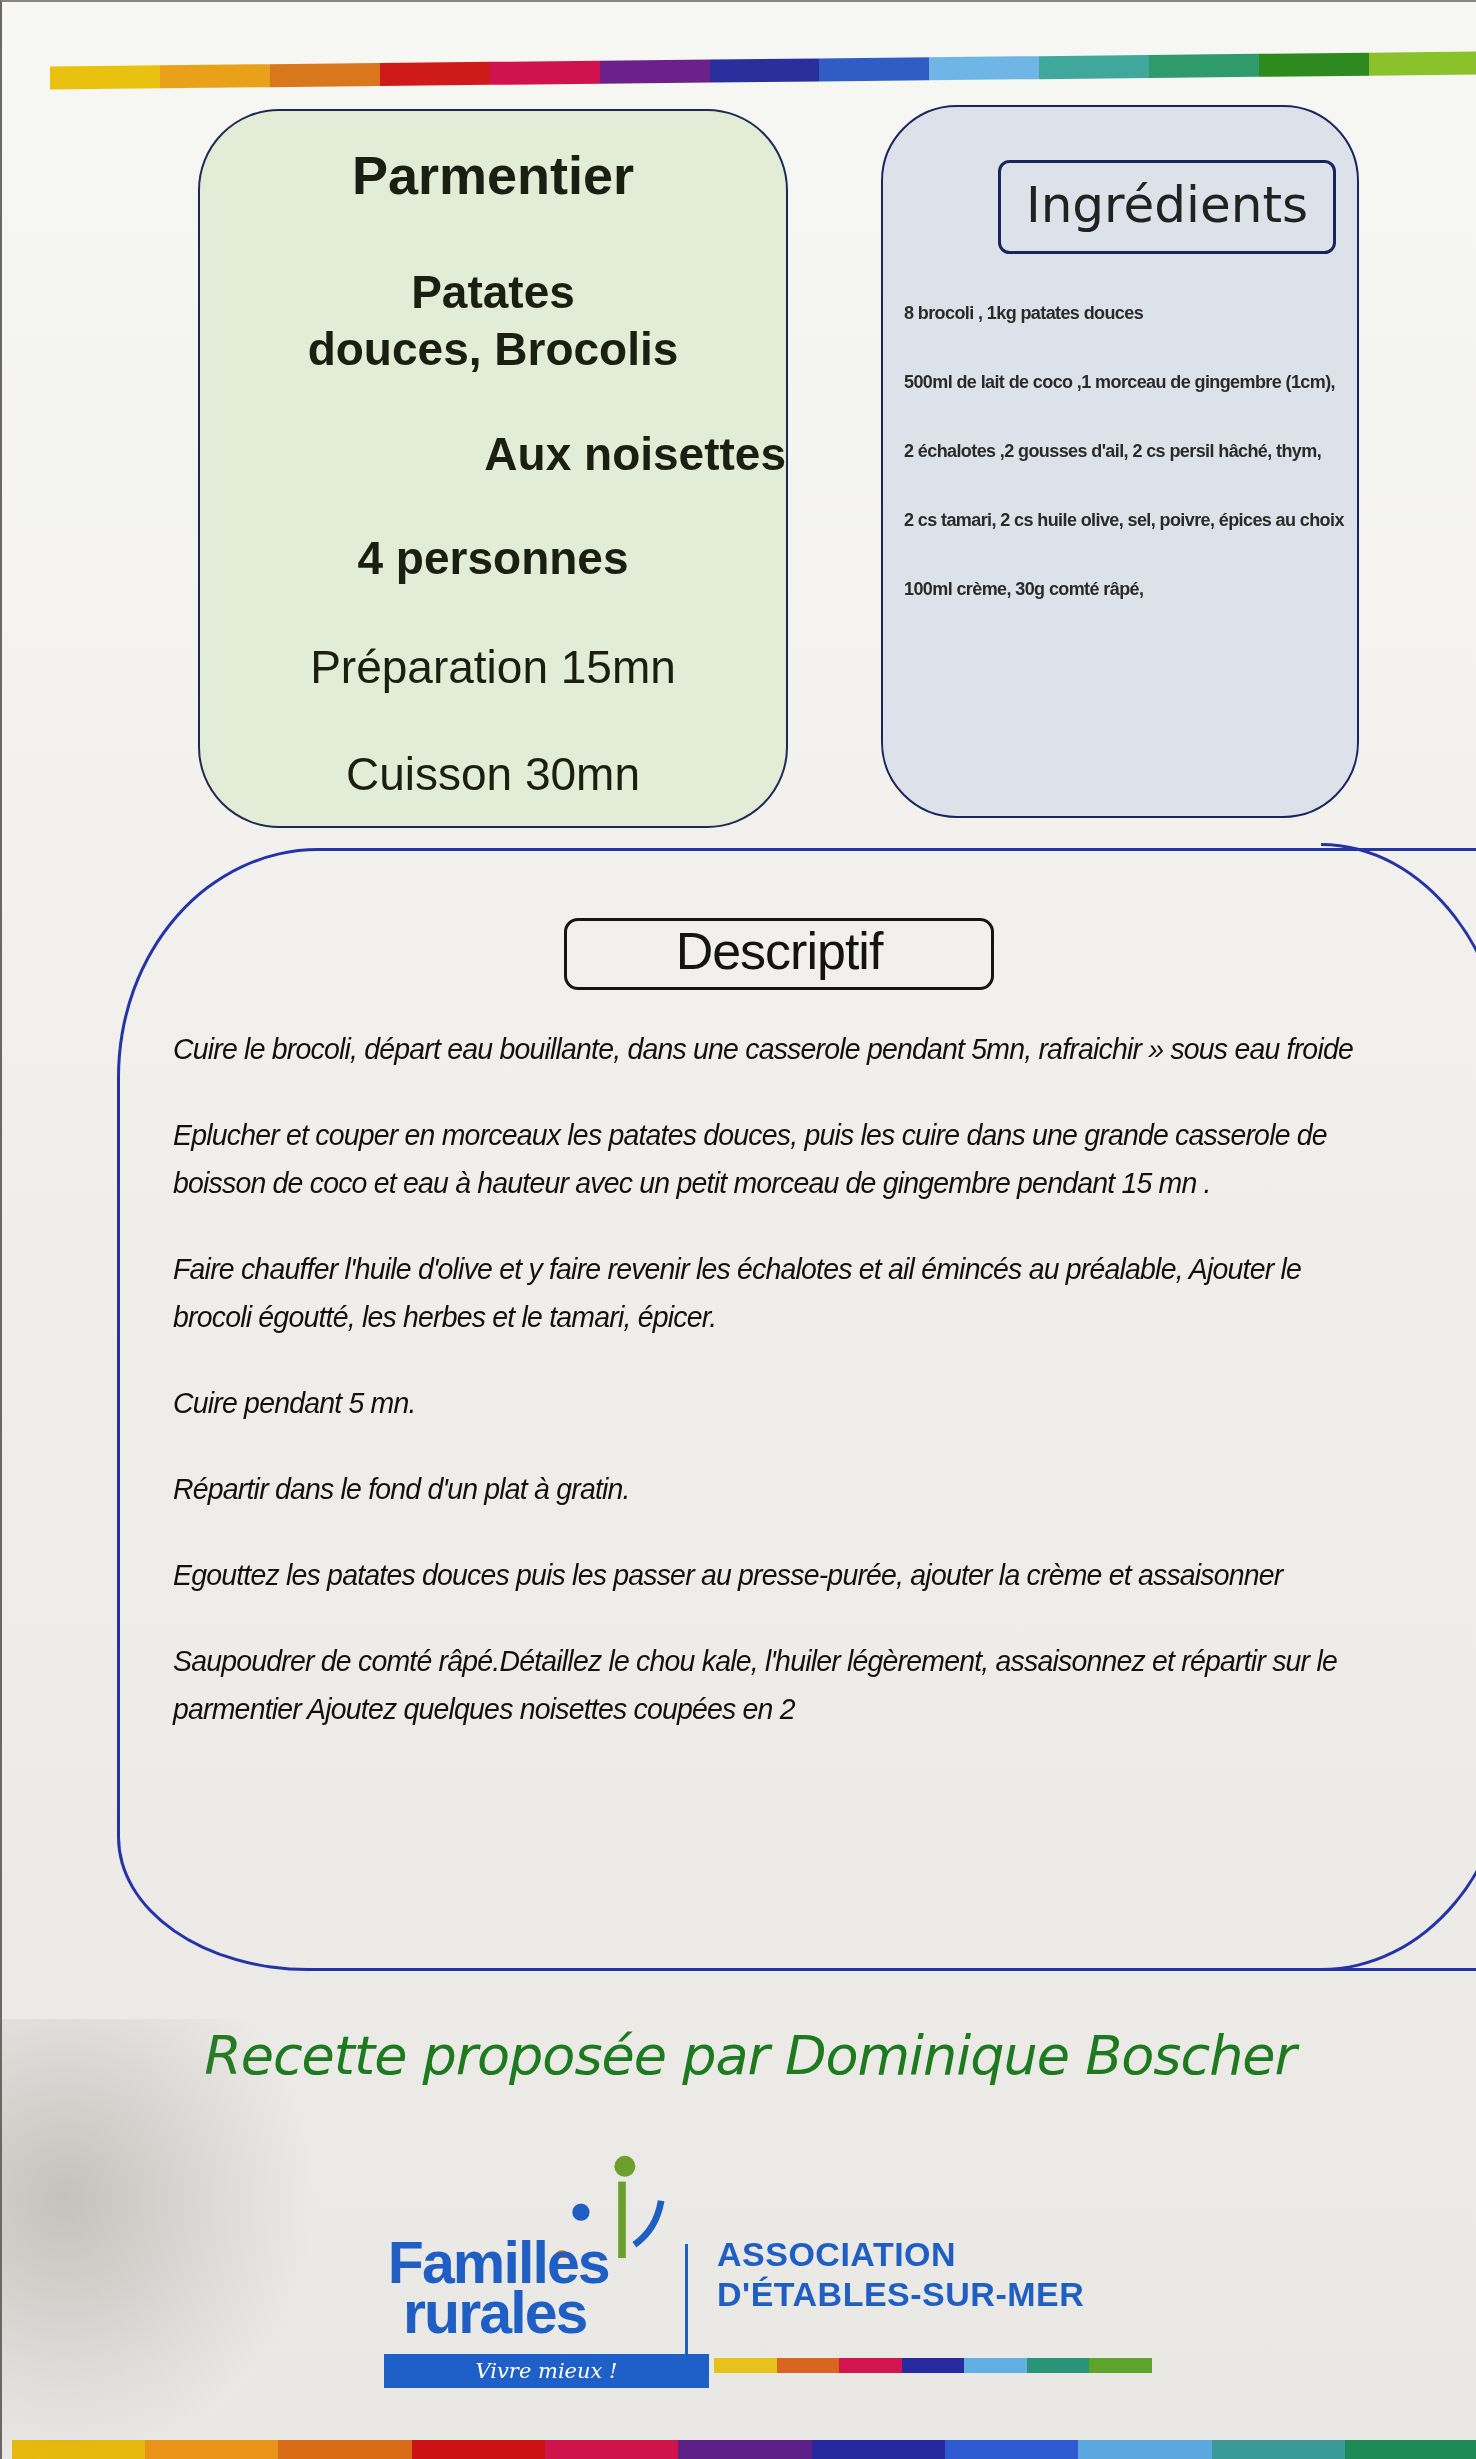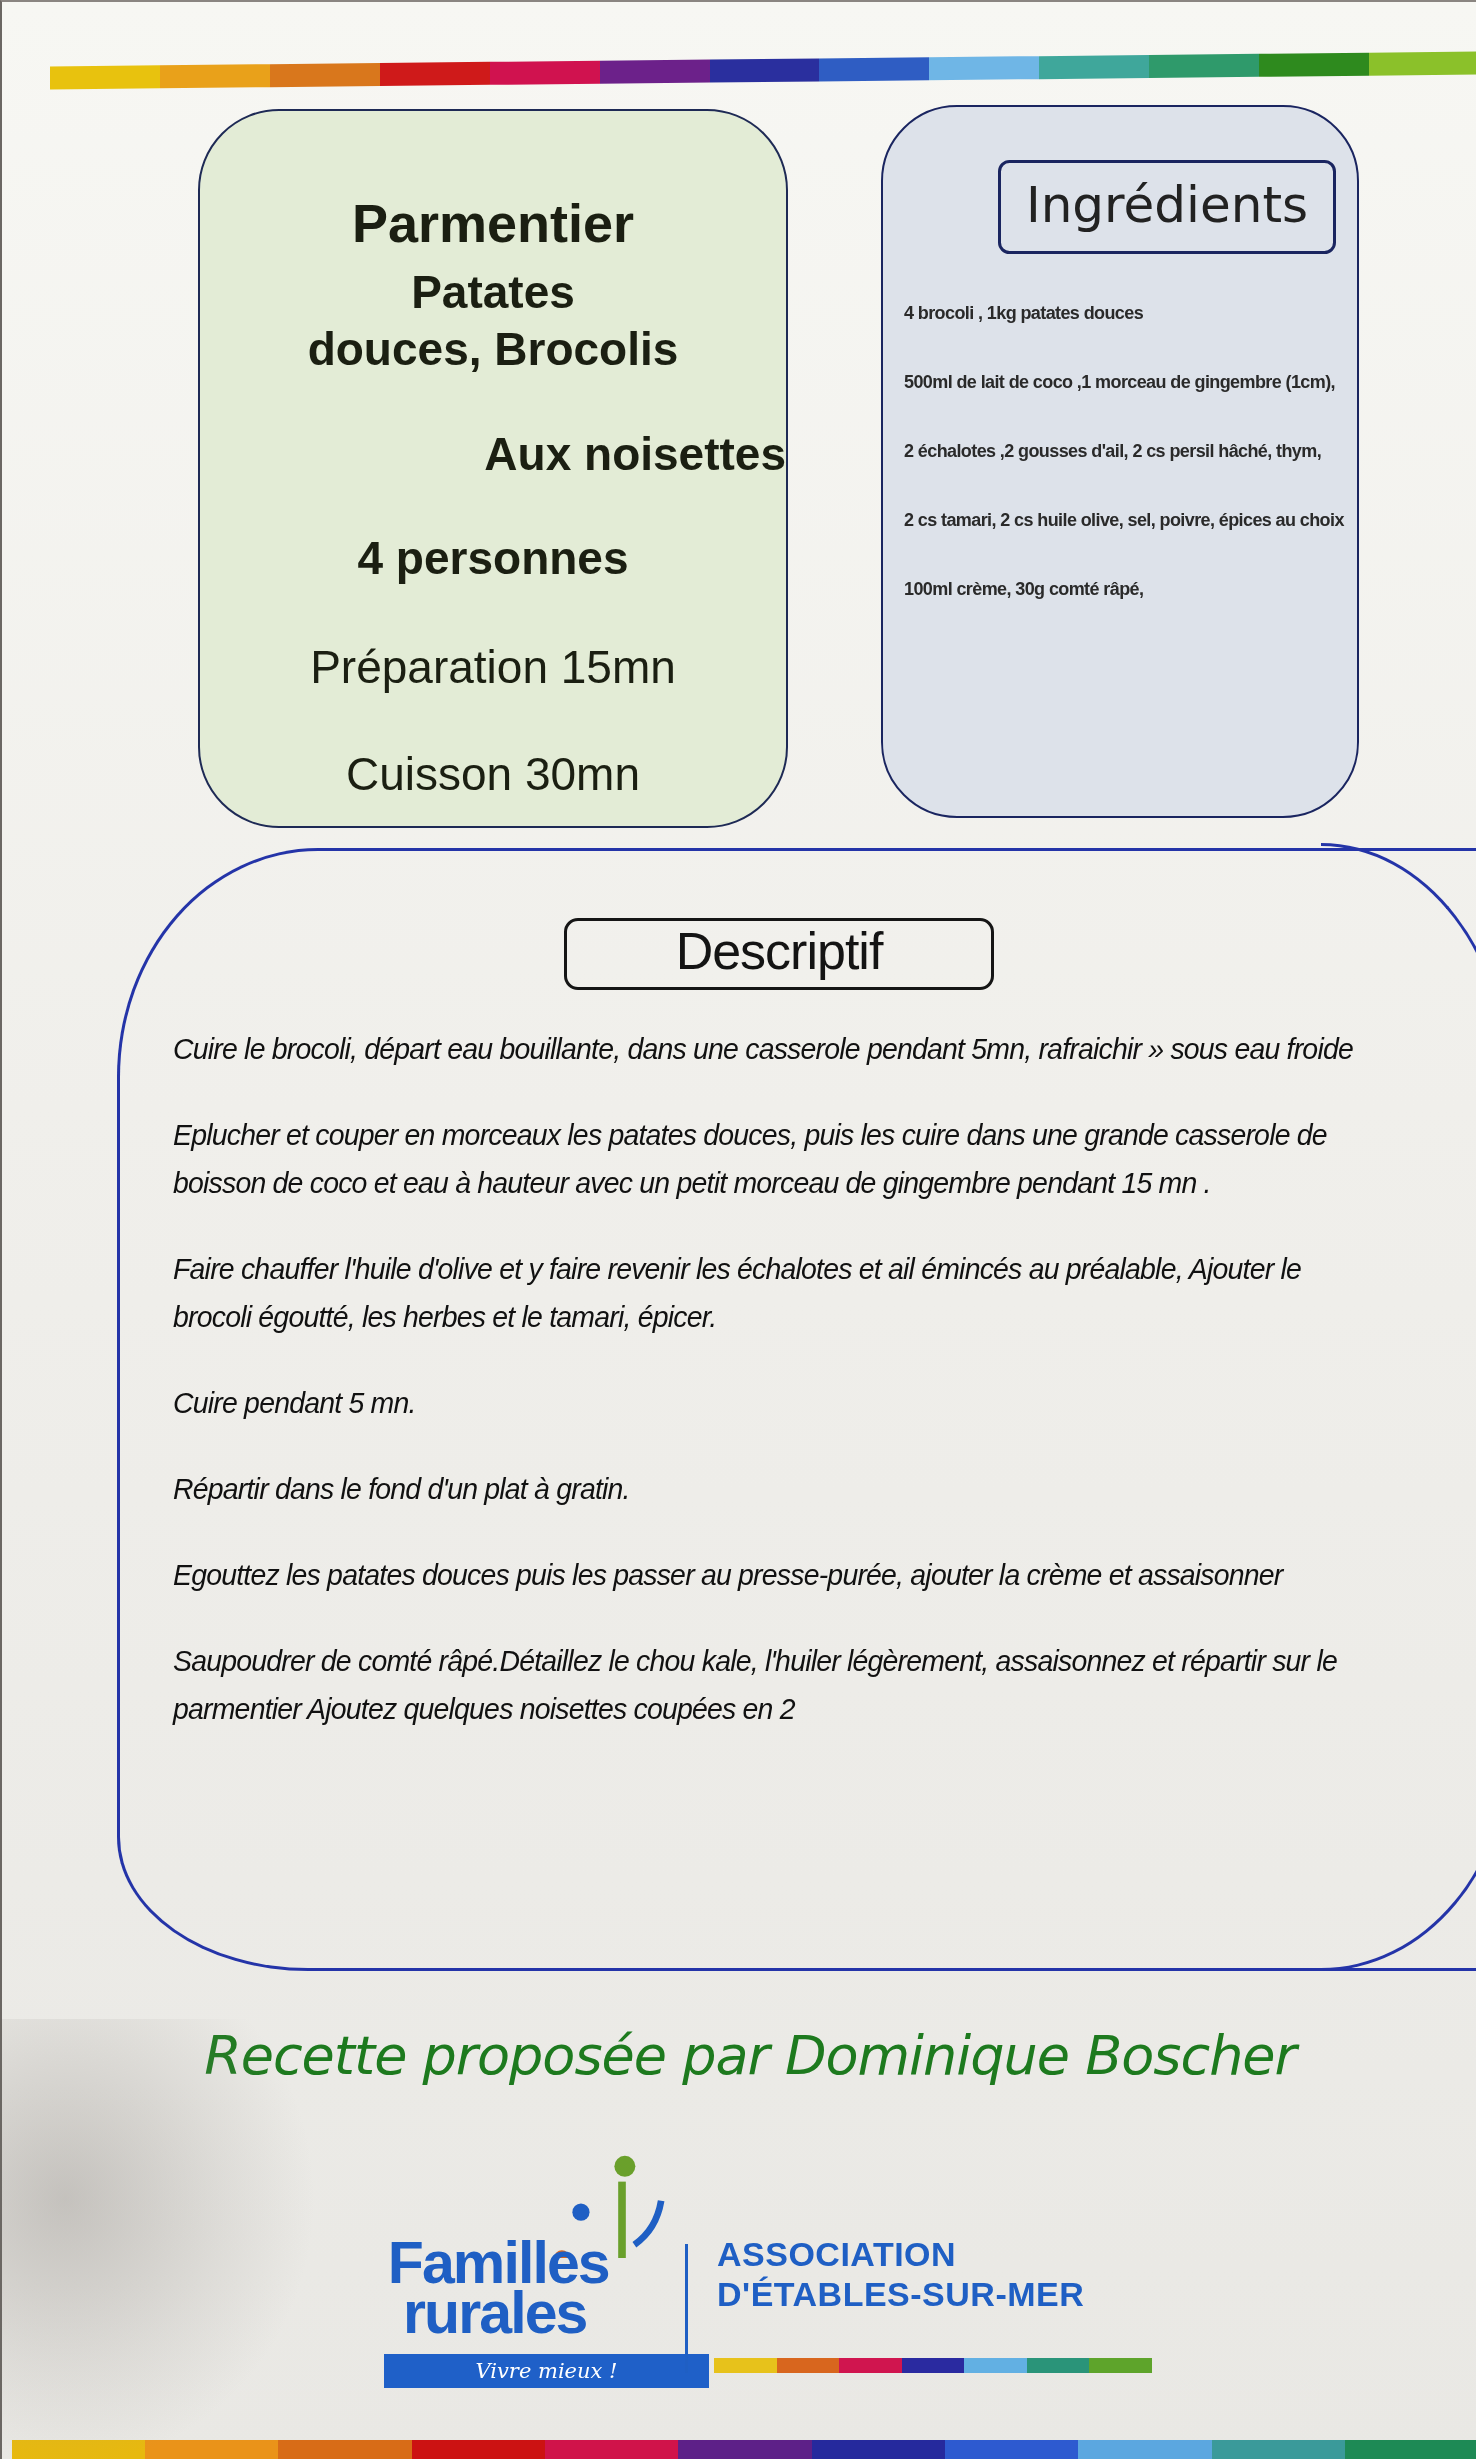--- a/index.html
+++ b/index.html
@@ -47,21 +47,21 @@
       background: #e3ecd6;
       border-radius: 81px;
       text-align: center;
       font-weight: bold;
     }
     .card-title .line {
       font-size: 48px;
       line-height: 57px;
       color: #1b1f12;
     }
-    .card-title .t-main { position: absolute; left: 0; right: 0; top: 36px; font-size: 54px; margin-top: 48px; }
+    .card-title .t-main { position: absolute; left: 0; right: 0; top: 36px; font-size: 54px; }
     .card-title .t-sub { position: absolute; left: 0; right: 0; top: 153px; font-size: 46px; line-height: 57px; }
     .card-title .t-aux { position: absolute; left: 0; right: 0; top: 315px; font-size: 46px; text-align: right; }
     .card-title .t-pers { position: absolute; left: 0; right: 0; top: 419px; font-size: 46px; font-weight: bold; }
     .card-title .t-prep { position: absolute; left: 0; right: 0; top: 528px; font-size: 46px; font-weight: normal; }
     .card-title .t-cook { position: absolute; left: 0; right: 0; top: 635px; font-size: 46px; font-weight: normal; }
 
     .card-ingredients {
       left: 879px; top: 103px; width: 478px; height: 713px;
       background: #dde2ea;
       border-radius: 76px;
@@ -204,21 +204,21 @@
     </div>
     <div class="line t-aux">Aux noisettes</div>
     <div class="line t-pers">4 personnes</div>
     <div class="line t-prep">Préparation 15mn</div>
     <div class="line t-cook">Cuisson 30mn</div>
   </div>
 
   <div class="card card-ingredients">
     <div class="label-box ing-header">Ingrédients</div>
     <ul class="ing-list">
-      <li>4 brocoli , 1kg patates douces</li>
+      <li>8 brocoli , 1kg patates douces</li>
       <li>500ml de lait de coco ,1 morceau de gingembre (1cm),</li>
       <li>2 échalotes ,2 gousses d'ail, 2 cs persil hâché, thym,</li>
       <li>2 cs tamari, 2 cs huile olive, sel, poivre, épices au choix</li>
       <li>100ml crème, 30g comté râpé,</li>
     </ul>
   </div>
 
   <div class="card card-desc">
     <div class="label-box desc-header">Descriptif</div>
     <div class="desc-steps">

